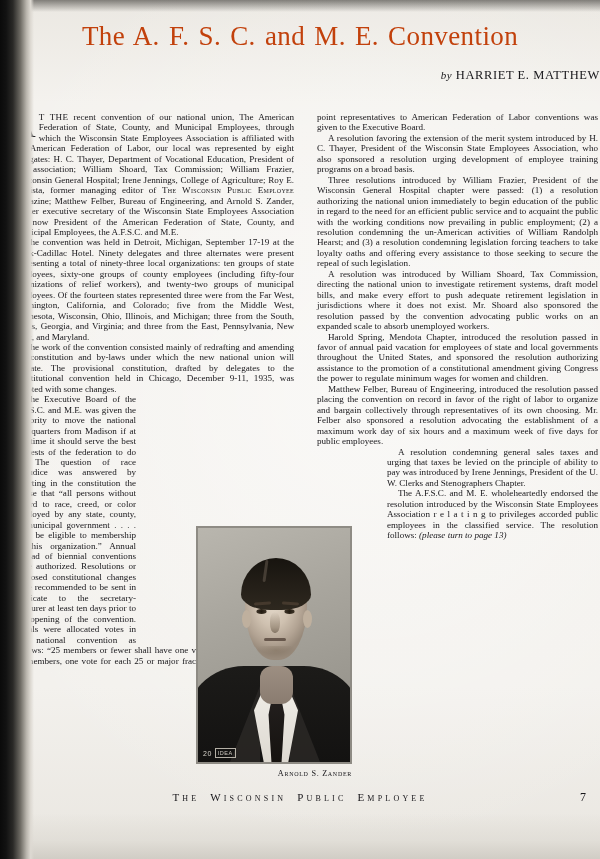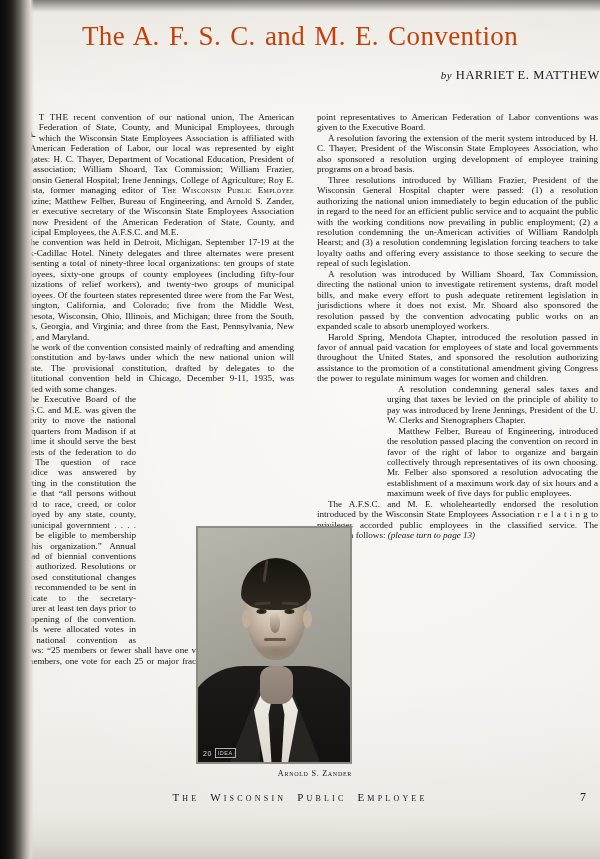--- a/index.html
+++ b/index.html
@@ -364,24 +364,24 @@
         <span class="lead-shape"></span><span>The Executive Board of the A.F.S.C. and M.E. was given the authority to move the national headquarters from Madison if at any time it should serve the best interests of the federation to do so. The question of race prejudice was answered by inserting in the constitution the clause that “all persons without regard to race, creed, or color employed by any state, county, or municipal government . . . . shall be eligible to membership in this organization.” Annual instead of biennial conventions were authorized. Resolutions or proposed constitutional changes were recommended to be sent in duplicate to the secretary-treasurer at least ten days prior to the opening of the convention. Locals were allocated votes in the national convention as follows: “25 members or fewer shall have one vote; locals with more than 25 members, one vote for each 25 or major fraction thereof.” Authority to ap-</span>
       </p>
     </div>
 
     <div class="col" id="col-right">
       <p class="noindent">point representatives to American Federation of Labor conventions was given to the Executive Board.</p>
       <p>A resolution favoring the extension of the merit system introduced by H. C. Thayer, President of the Wisconsin State Employees Association, who also sponsored a resolution urging development of employee training programs on a broad basis.</p>
       <p>Three resolutions introduced by William Frazier, President of the Wisconsin General Hospital chapter were passed: (1) a resolution authorizing the national union immediately to begin education of the public in regard to the need for an efficient public service and to acquaint the public with the working conditions now prevailing in public employment; (2) a resolution condemning the un-American activities of William Randolph Hearst; and (3) a resolution condemning legislation forcing teachers to take loyalty oaths and offering every assistance to those seeking to secure the repeal of such legislation.</p>
       <p>A resolution was introduced by William Shoard, Tax Commission, directing the national union to investigate retirement systems, draft model bills, and make every effort to push adequate retirement legislation in jurisdictions where it does not exist. Mr. Shoard also sponsored the resolution passed by the convention advocating public works on an expanded scale to absorb unemployed workers.</p>
       <p>Harold Spring, Mendota Chapter, introduced the resolution passed in favor of annual paid vacation for employees of state and local governments throughout the United States, and sponsored the resolution authorizing assistance to the promotion of a constitutional amendment giving Congress the power to regulate minimum wages for women and children.</p>
+      <p>Matthew Felber, Bureau of Engineering, introduced the resolution passed placing the convention on record in favor of the right of labor to organize and bargain collectively through representatives of its own choosing. Mr. Felber also sponsored a resolution advocating the establishment of a maximum work day of six hours and a maximum week of five days for public employees.</p>
       <p>
         <span class="lead-shape-right"></span><span>A resolution condemning general sales taxes and urging that taxes be levied on the principle of ability to pay was introduced by Irene Jennings, President of the U. W. Clerks and Stenographers Chapter.</span>
       </p>
-      <p>Matthew Felber, Bureau of Engineering, introduced the resolution passed placing the convention on record in favor of the right of labor to organize and bargain collectively through representatives of its own choosing. Mr. Felber also sponsored a resolution advocating the establishment of a maximum work day of six hours and a maximum week of five days for public employees.</p>
       <p>
         <span>The A.F.S.C. and M. E. wholeheartedly endorsed the resolution introduced by the Wisconsin State Employees Association r e l a t i n g to privileges accorded public employees in the classified service. The resolution follows: </span><span class="ital">(please turn to page 13)</span>
       </p>
     </div>
   </div>
 
   <div id="photo-block">
     <div id="photo-frame">
       <div id="portrait-bg"></div>
       <div id="suit"></div>

